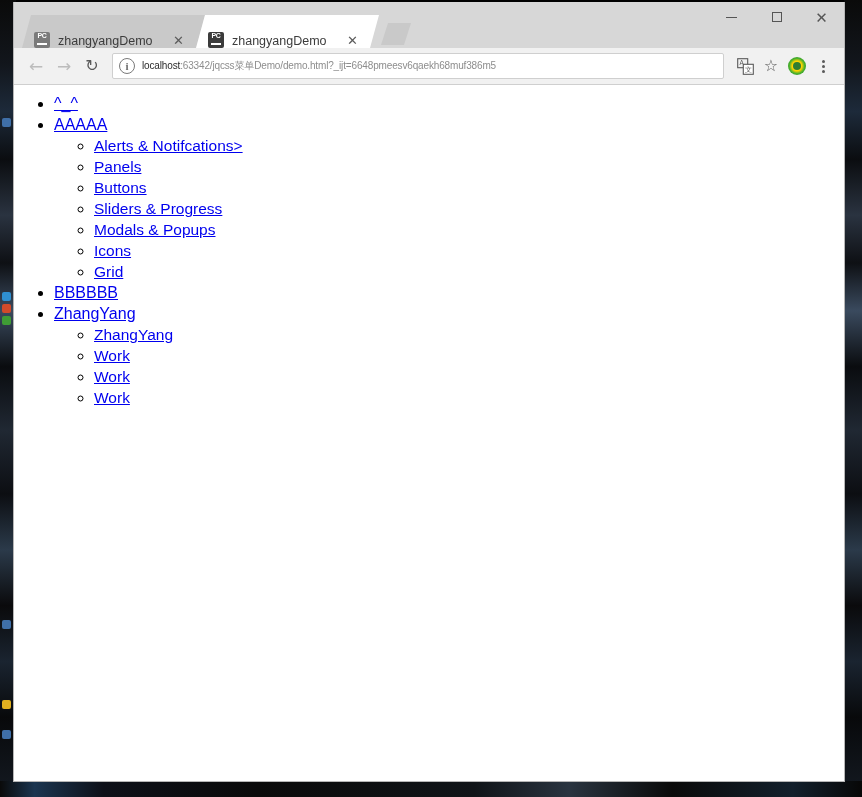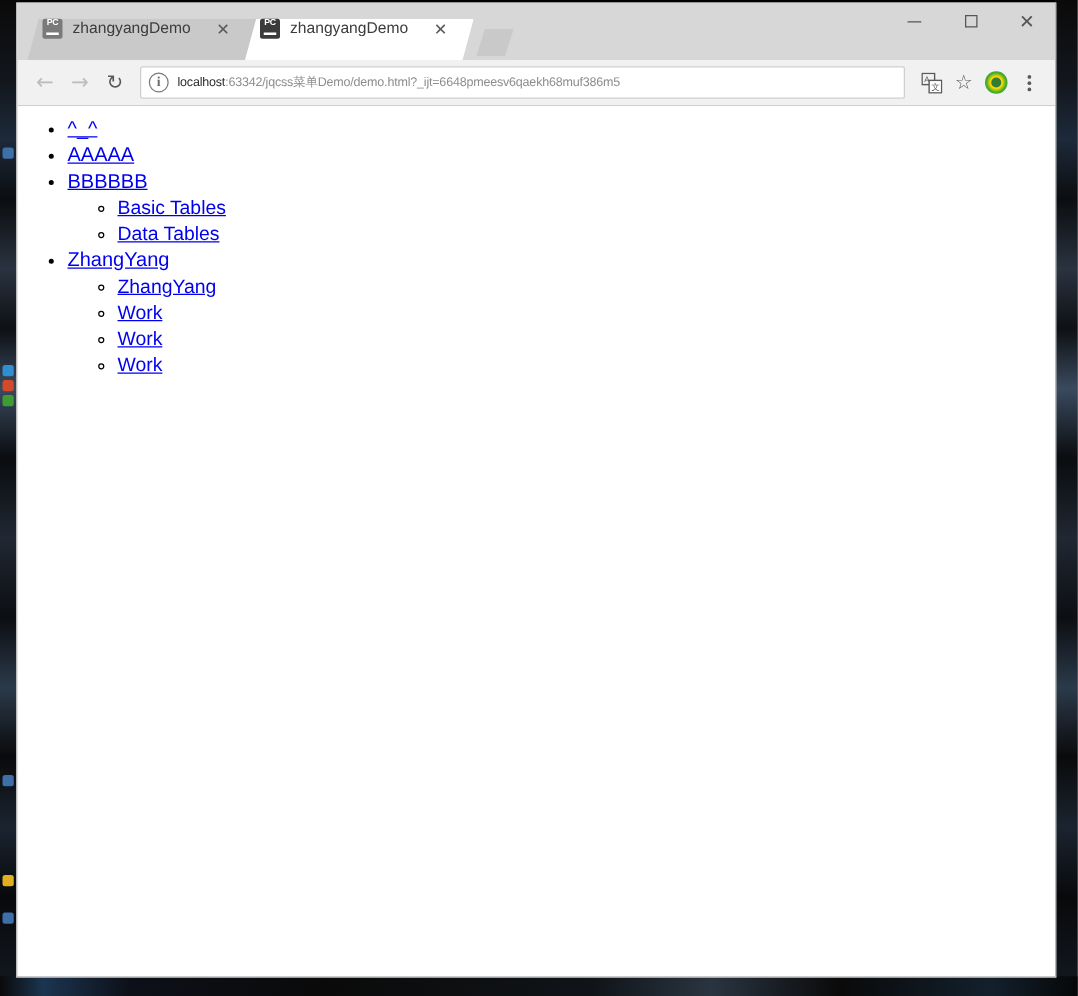--- a/index.html
+++ b/index.html
@@ -52,21 +52,21 @@
     background: #d7d7d7;
     flex: 0 0 auto;
     display: flex;
     align-items: flex-end;
     padding-left: 8px;
   }
   .tab {
     position: relative;
     height: 33px;
     display: flex;
-    align-items: flex-start;
+    align-items: flex-end;
     padding: 0 6px 0 12px;
     font-size: 12.5px;
     color: #3c3c3c;
     cursor: default;
     min-width: 0;
   }
   .tab-bg {
     position: absolute; inset: 0;
     z-index: 0;
   }
@@ -313,25 +313,30 @@
           <i></i>
           <i></i>
           <i></i>
         </span>
     </div>
   </div>
 
   <div id="page-content">
     <ul class="nav-list" id="nav-list-root">
         <li><a href="#">^_^</a></li>
-        <li><a href="#">AAAAA</a></li>
-        <li><a href="#">BBBBBB</a><ul>
-            <li><a href="#">Basic Tables</a></li>
-            <li><a href="#">Data Tables</a></li>
+        <li><a href="#">AAAAA</a><ul>
+            <li><a href="#">Alerts &amp; Notifcations&gt;</a></li>
+            <li><a href="#">Panels</a></li>
+            <li><a href="#">Buttons</a></li>
+            <li><a href="#">Sliders &amp; Progress</a></li>
+            <li><a href="#">Modals &amp; Popups</a></li>
+            <li><a href="#">Icons</a></li>
+            <li><a href="#">Grid</a></li>
           </ul></li>
+        <li><a href="#">BBBBBB</a></li>
         <li><a href="#">ZhangYang</a><ul>
             <li><a href="#">ZhangYang</a></li>
             <li><a href="#">Work</a></li>
             <li><a href="#">Work</a></li>
             <li><a href="#">Work</a></li>
           </ul></li>
       </ul>
   </div>
 
 </div>

